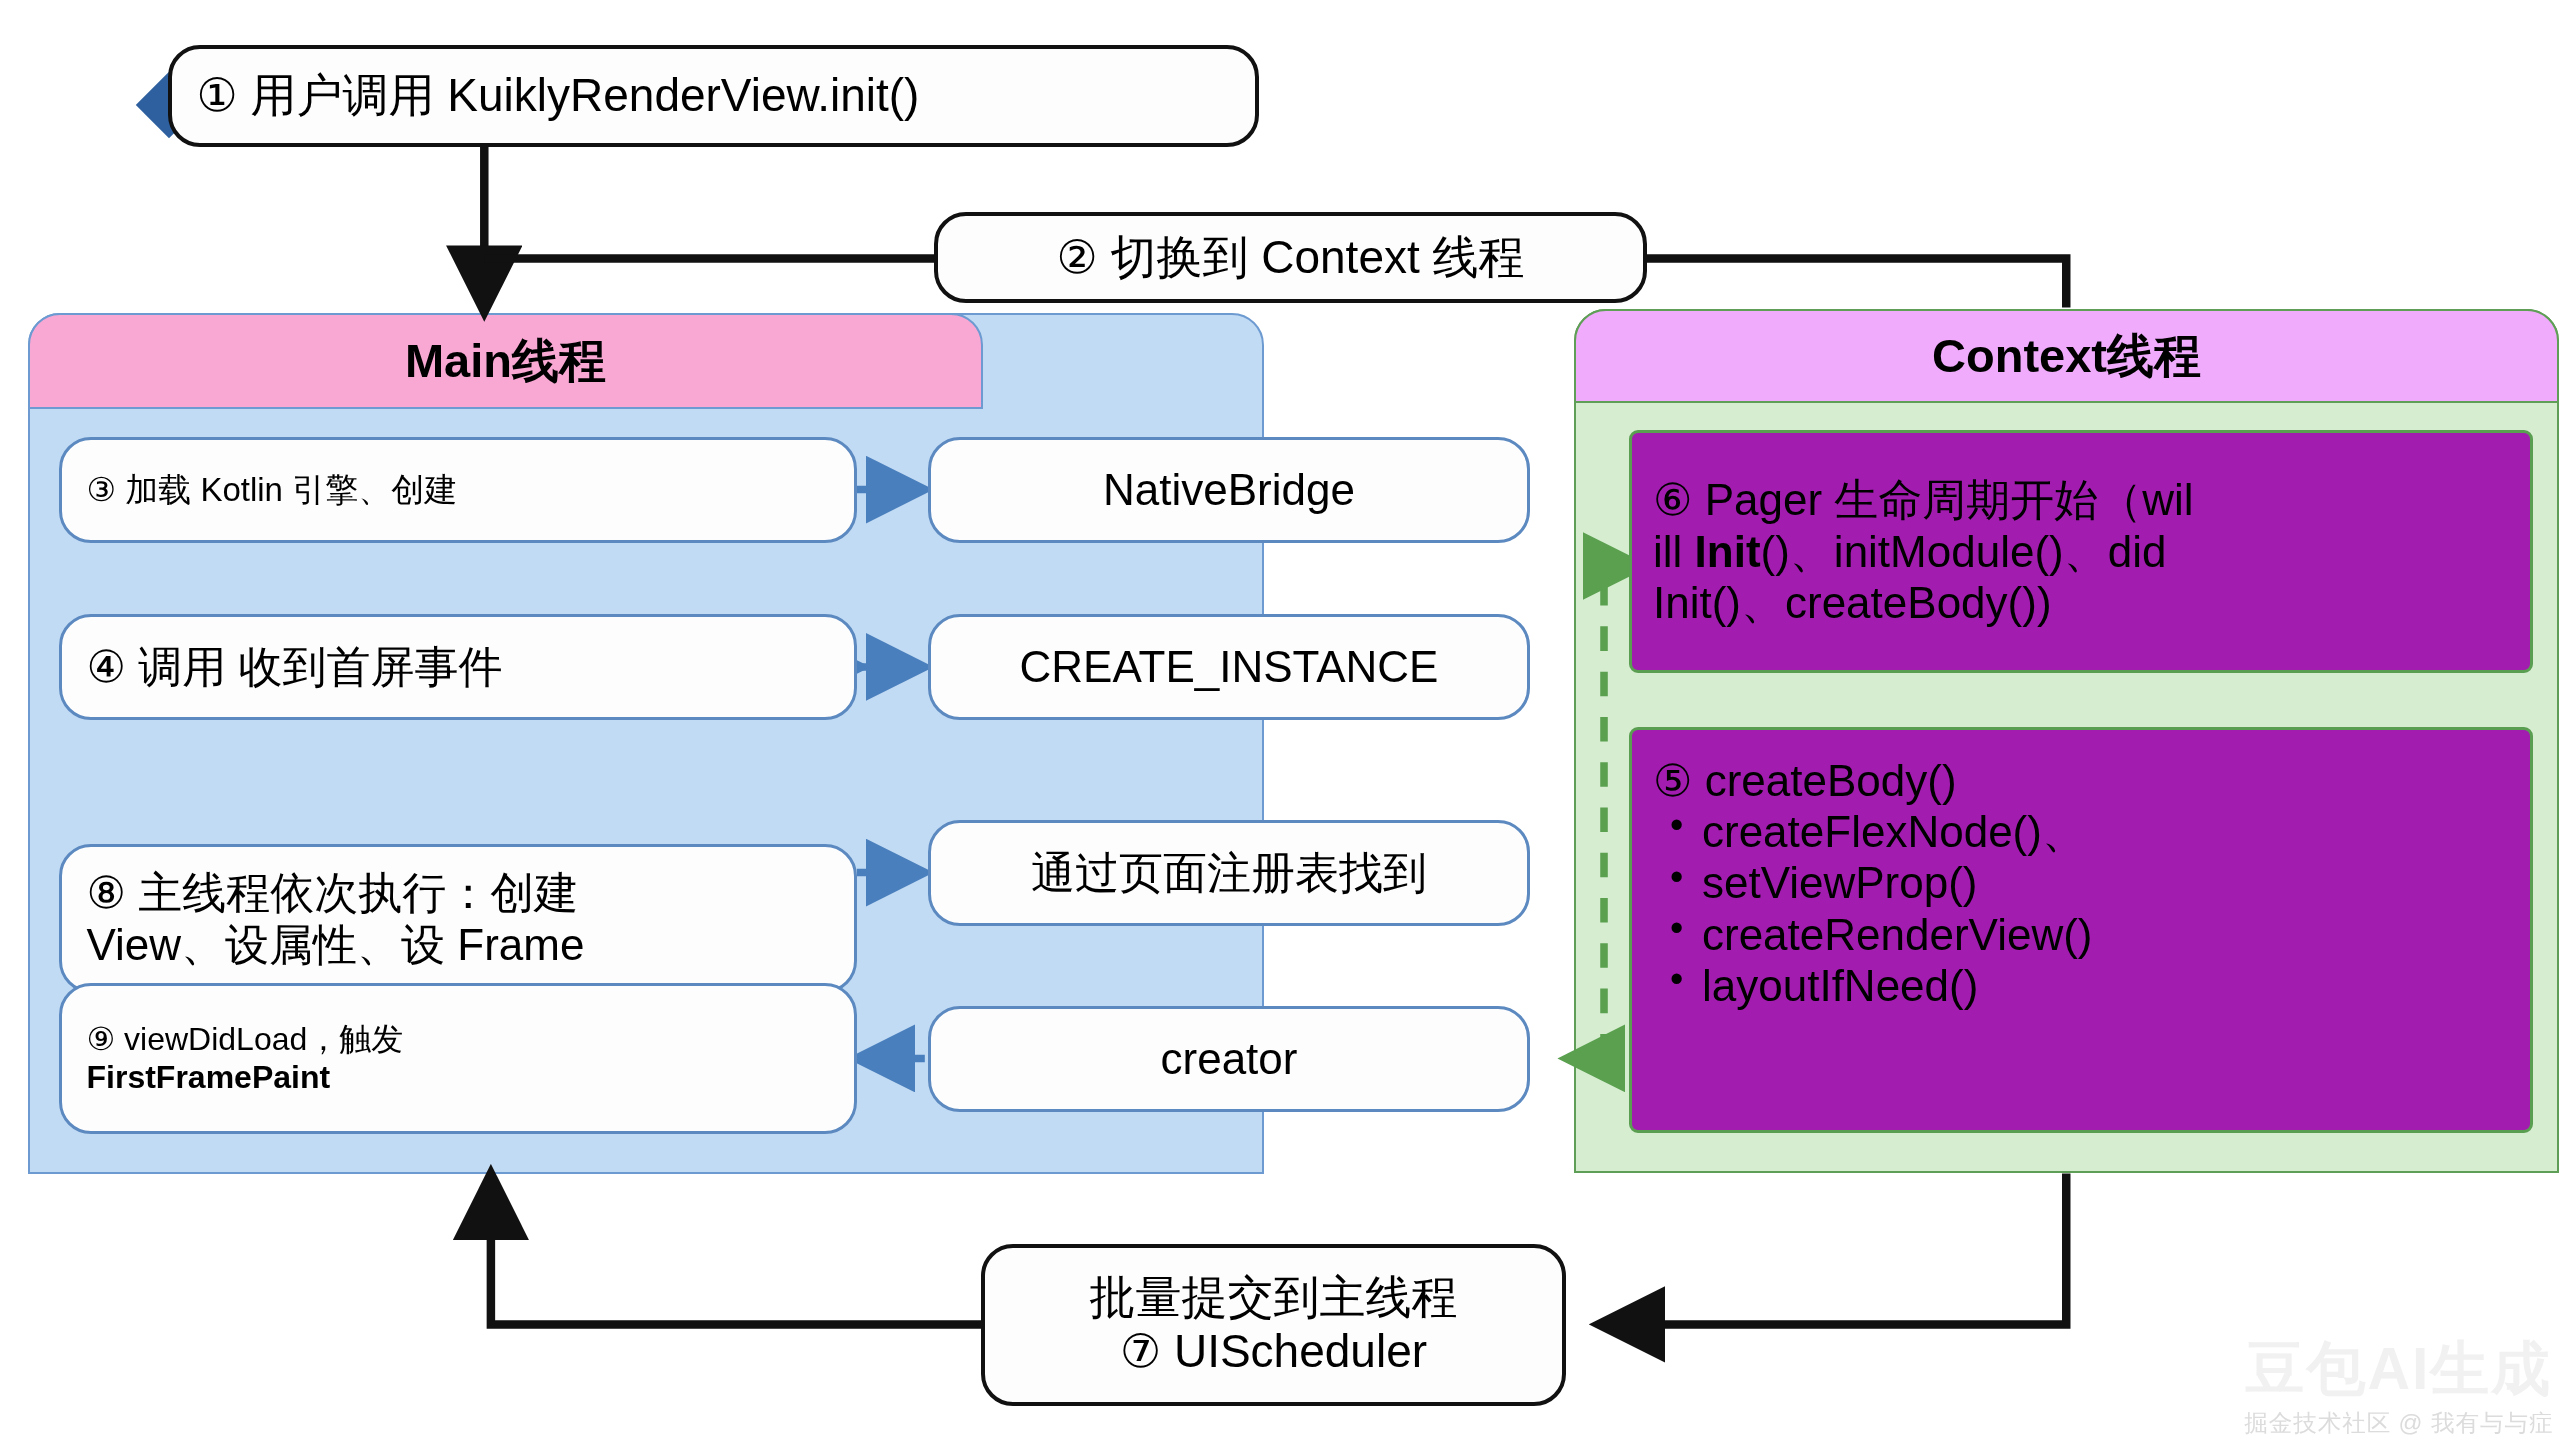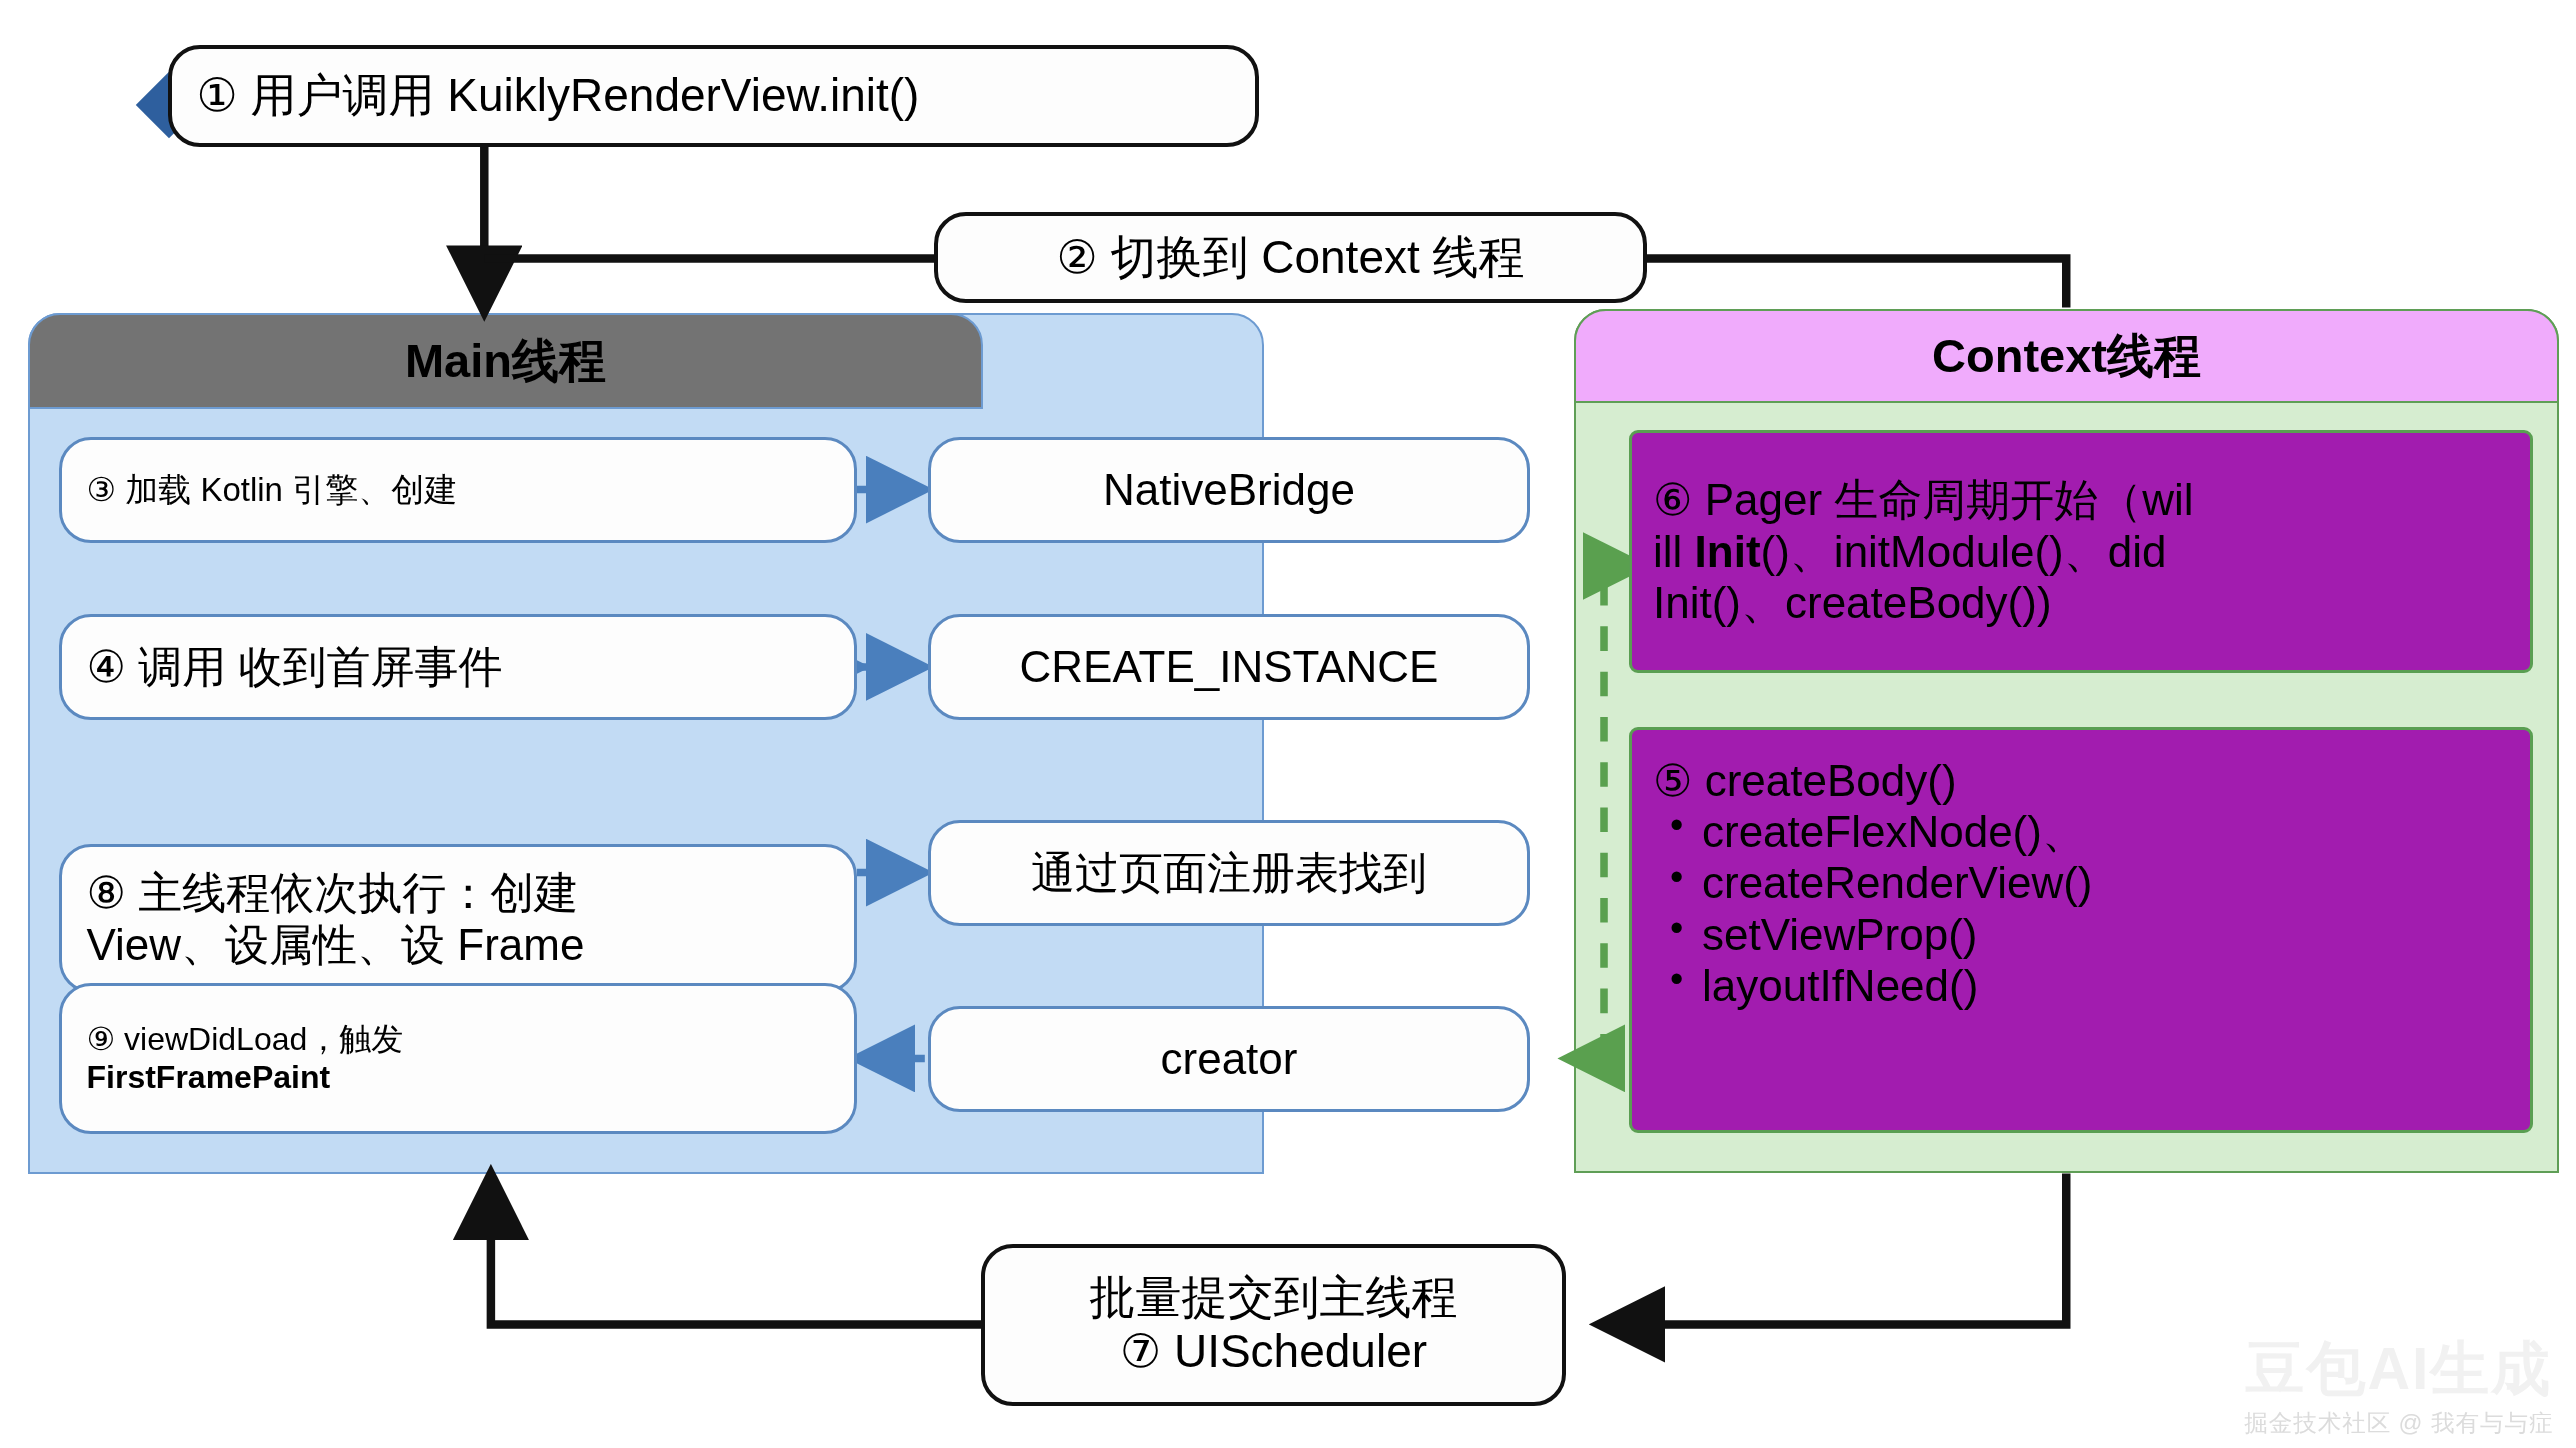--- a/index.html
+++ b/index.html
@@ -54,21 +54,21 @@
     border:2.8px solid #5f9e56;
     border-radius:32px 32px 0 0;
   }
   .lane-head{
     position:absolute;box-sizing:border-box;
     display:flex;align-items:center;justify-content:center;
     font-weight:bold;color:#000;
   }
   .lane-head-main{
     left:28px;top:313px;width:955px;height:96px;
-    background:#737373;
+    background:#f9a8d4;
     border:2.8px solid #6d9bd1;
     border-radius:32px 32px 0 0;
     font-size:47px;
   }
   .lane-head-ctx{
     left:1574px;top:309px;width:985px;height:94px;
     background:#f0abfc;
     border:2.8px solid #5f9e56;
     border-radius:32px 32px 0 0;
     font-size:47px;
@@ -206,22 +206,22 @@
       <span class="t"><span>ill  </span><b>Init</b><span>()、initModule()、did</span></span>
       <span class="t">Init()、createBody())</span>
     </div>
   </div>
 
   <div class="node greennode" style="left:1629px;top:727px;width:904px;height:406px;font-size:44px;align-items:flex-start;padding:24.5px 21px 0 21px;">
     <div style="width:100%;">
       <span class="t">⑤ createBody()</span>
       <ul class="bul">
         <li>createFlexNode()、</li>
+        <li>setViewProp()</li>
         <li>createRenderView()</li>
-        <li>setViewProp()</li>
         <li>layoutIfNeed()</li>
       </ul>
     </div>
   </div>
 
   <div class="node blacknode center" style="left:981px;top:1244px;width:585px;height:162px;font-size:46px;">
     <div style="width:100%;">
       <span class="t">批量提交到主线程</span>
       <span class="t">⑦ UIScheduler</span>
     </div>

